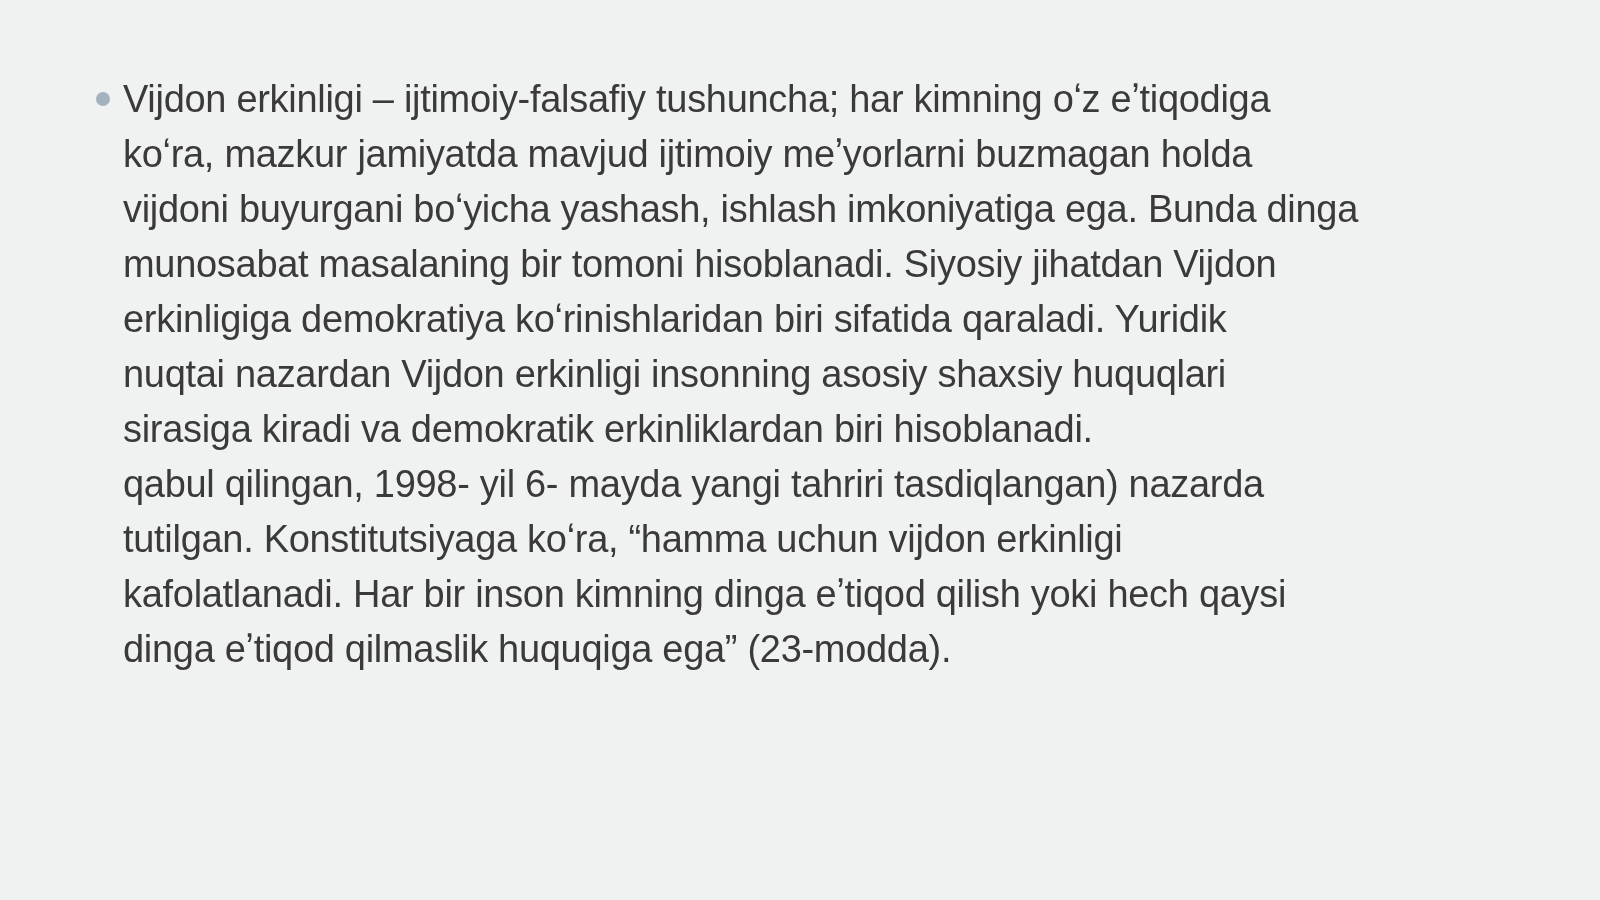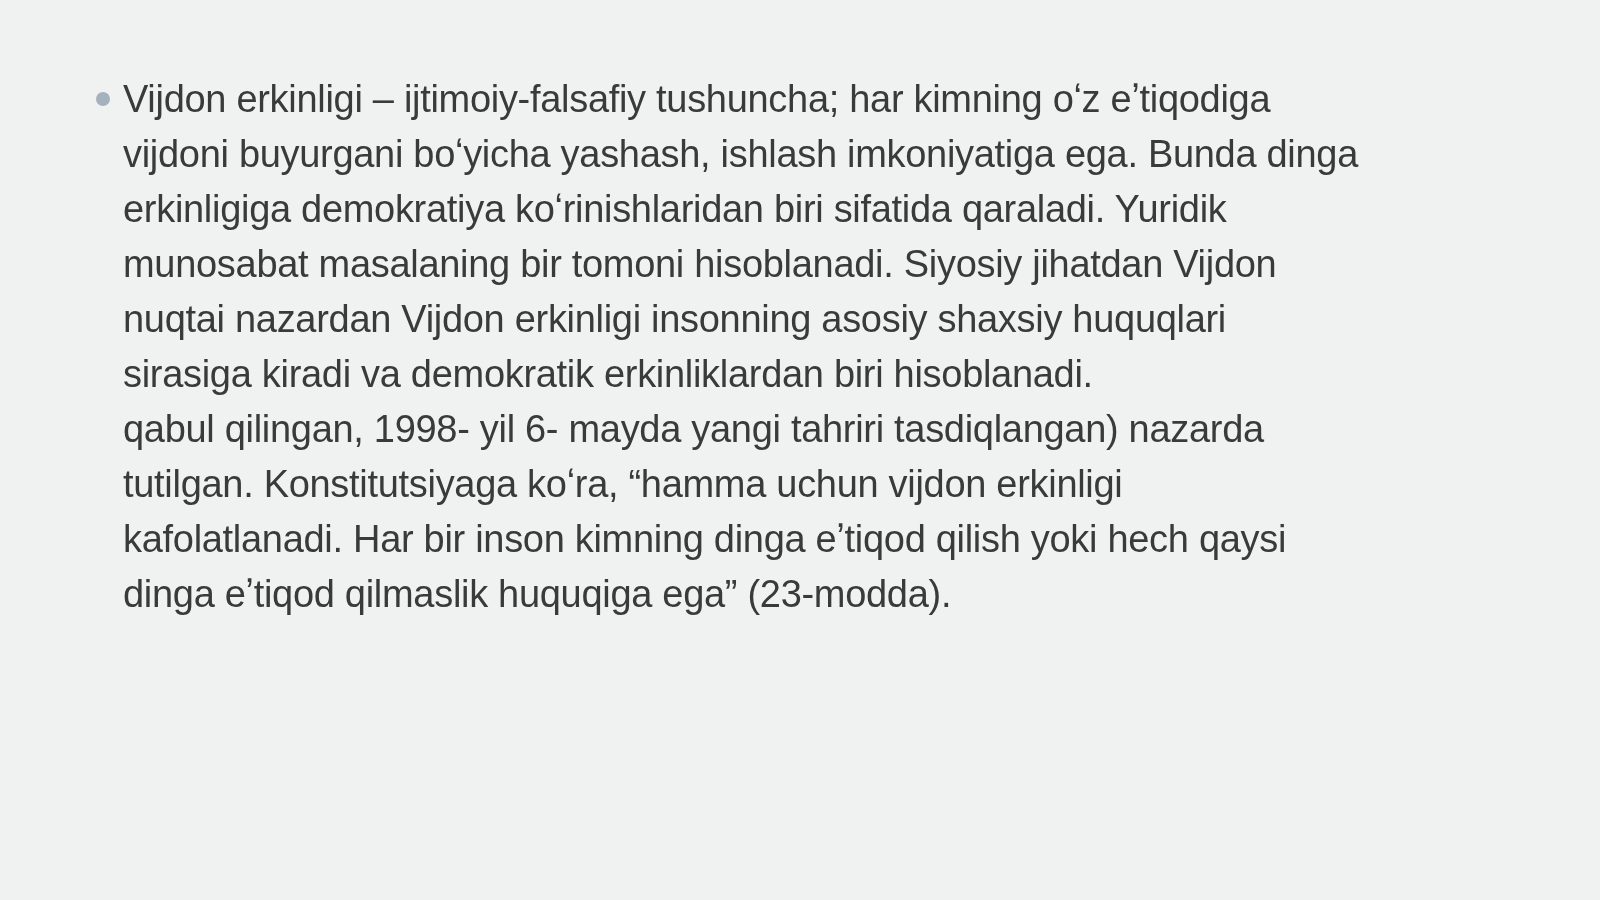--- a/index.html
+++ b/index.html
@@ -42,23 +42,24 @@
   }
 </style>
 </head>
 <body>
 
 <div class="slide">
   <div class="bullet-item">
     <span class="bullet"></span>
     <div class="text-block">
       <div class="text-line">Vijdon erkinligi – ijtimoiy-falsafiy tushuncha; har kimning oʻz eʼtiqodiga</div>
+      <div class="text-line">koʻra, mazkur jamiyatda mavjud ijtimoiy meʼyorlarni buzmagan holda</div>
       <div class="text-line">vijdoni buyurgani boʻyicha yashash, ishlash imkoniyatiga ega. Bunda dinga</div>
+      <div class="text-line">munosabat masalaning bir tomoni hisoblanadi. Siyosiy jihatdan Vijdon</div>
       <div class="text-line">erkinligiga demokratiya koʻrinishlaridan biri sifatida qaraladi. Yuridik</div>
-      <div class="text-line">munosabat masalaning bir tomoni hisoblanadi. Siyosiy jihatdan Vijdon</div>
       <div class="text-line">nuqtai nazardan Vijdon erkinligi insonning asosiy shaxsiy huquqlari</div>
       <div class="text-line">sirasiga kiradi va demokratik erkinliklardan biri hisoblanadi.</div>
       <div class="text-line">qabul qilingan, 1998- yil 6- mayda yangi tahriri tasdiqlangan) nazarda</div>
       <div class="text-line">tutilgan. Konstitutsiyaga koʻra, “hamma uchun vijdon erkinligi</div>
       <div class="text-line">kafolatlanadi. Har bir inson kimning dinga eʼtiqod qilish yoki hech qaysi</div>
       <div class="text-line">dinga eʼtiqod qilmaslik huquqiga ega” (23-modda).</div>
     </div>
   </div>
 </div>
 

